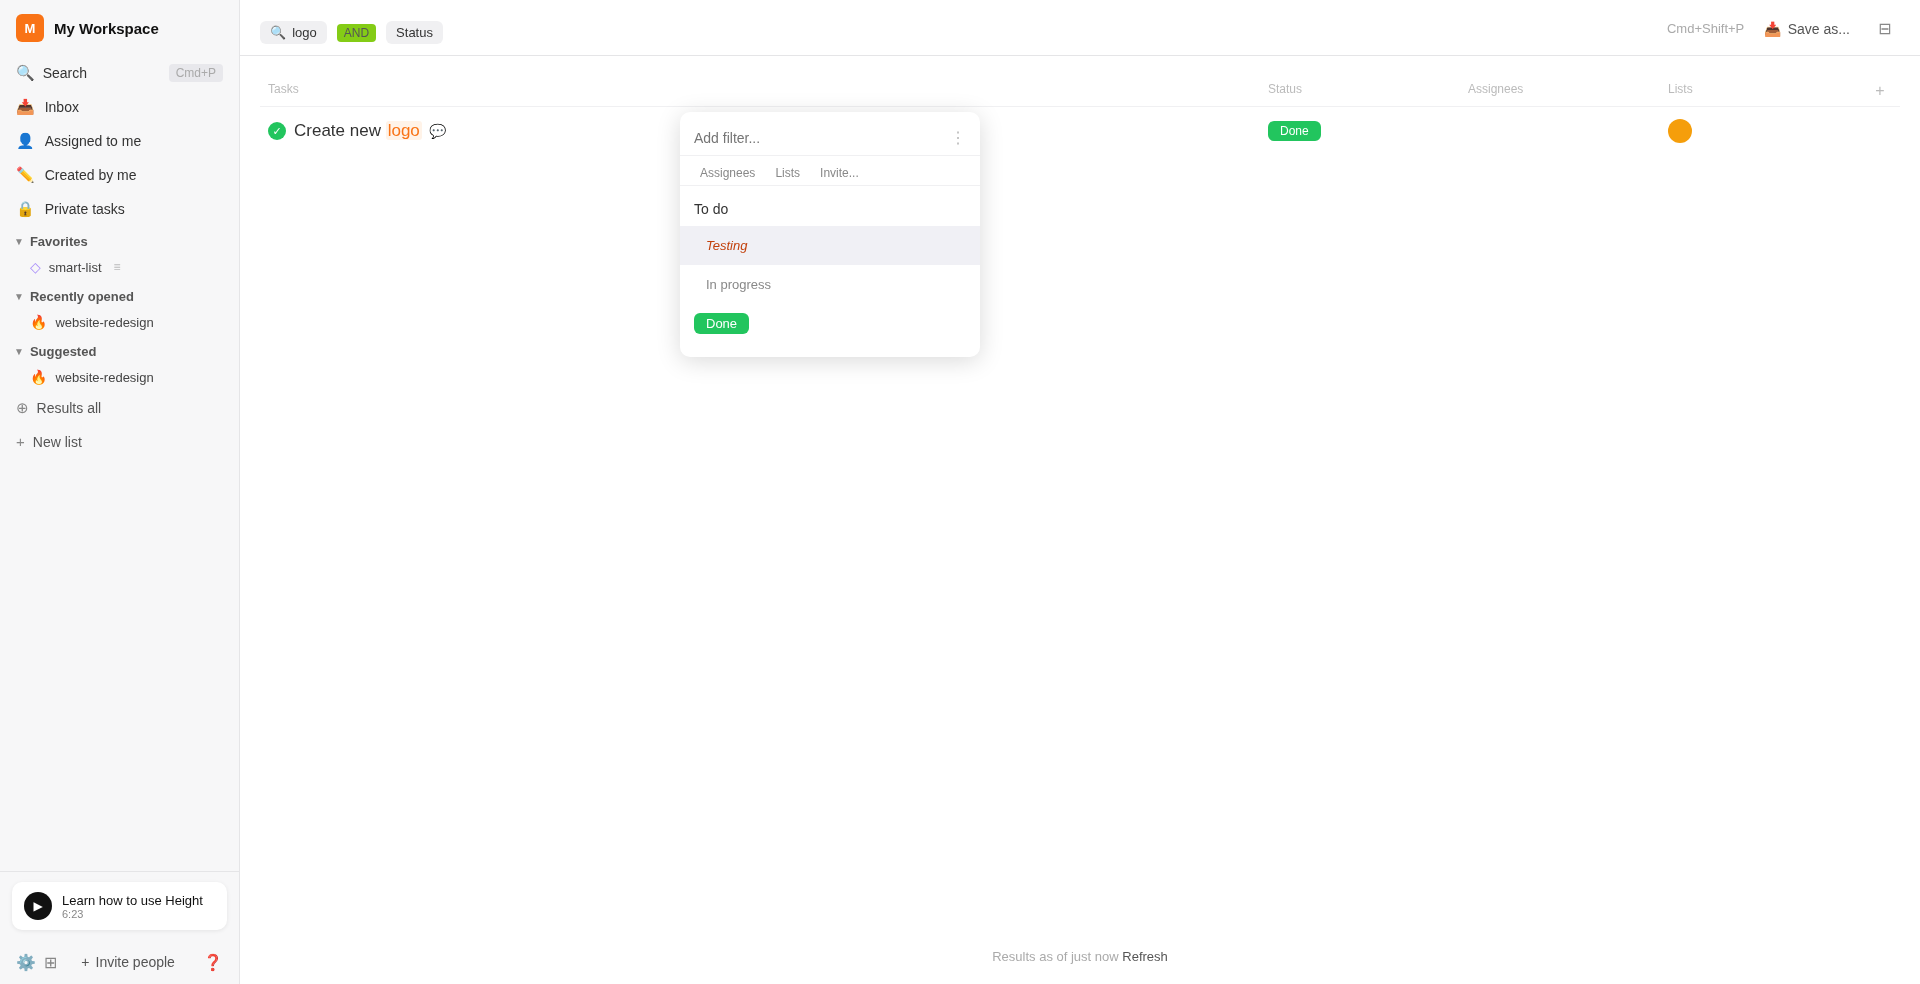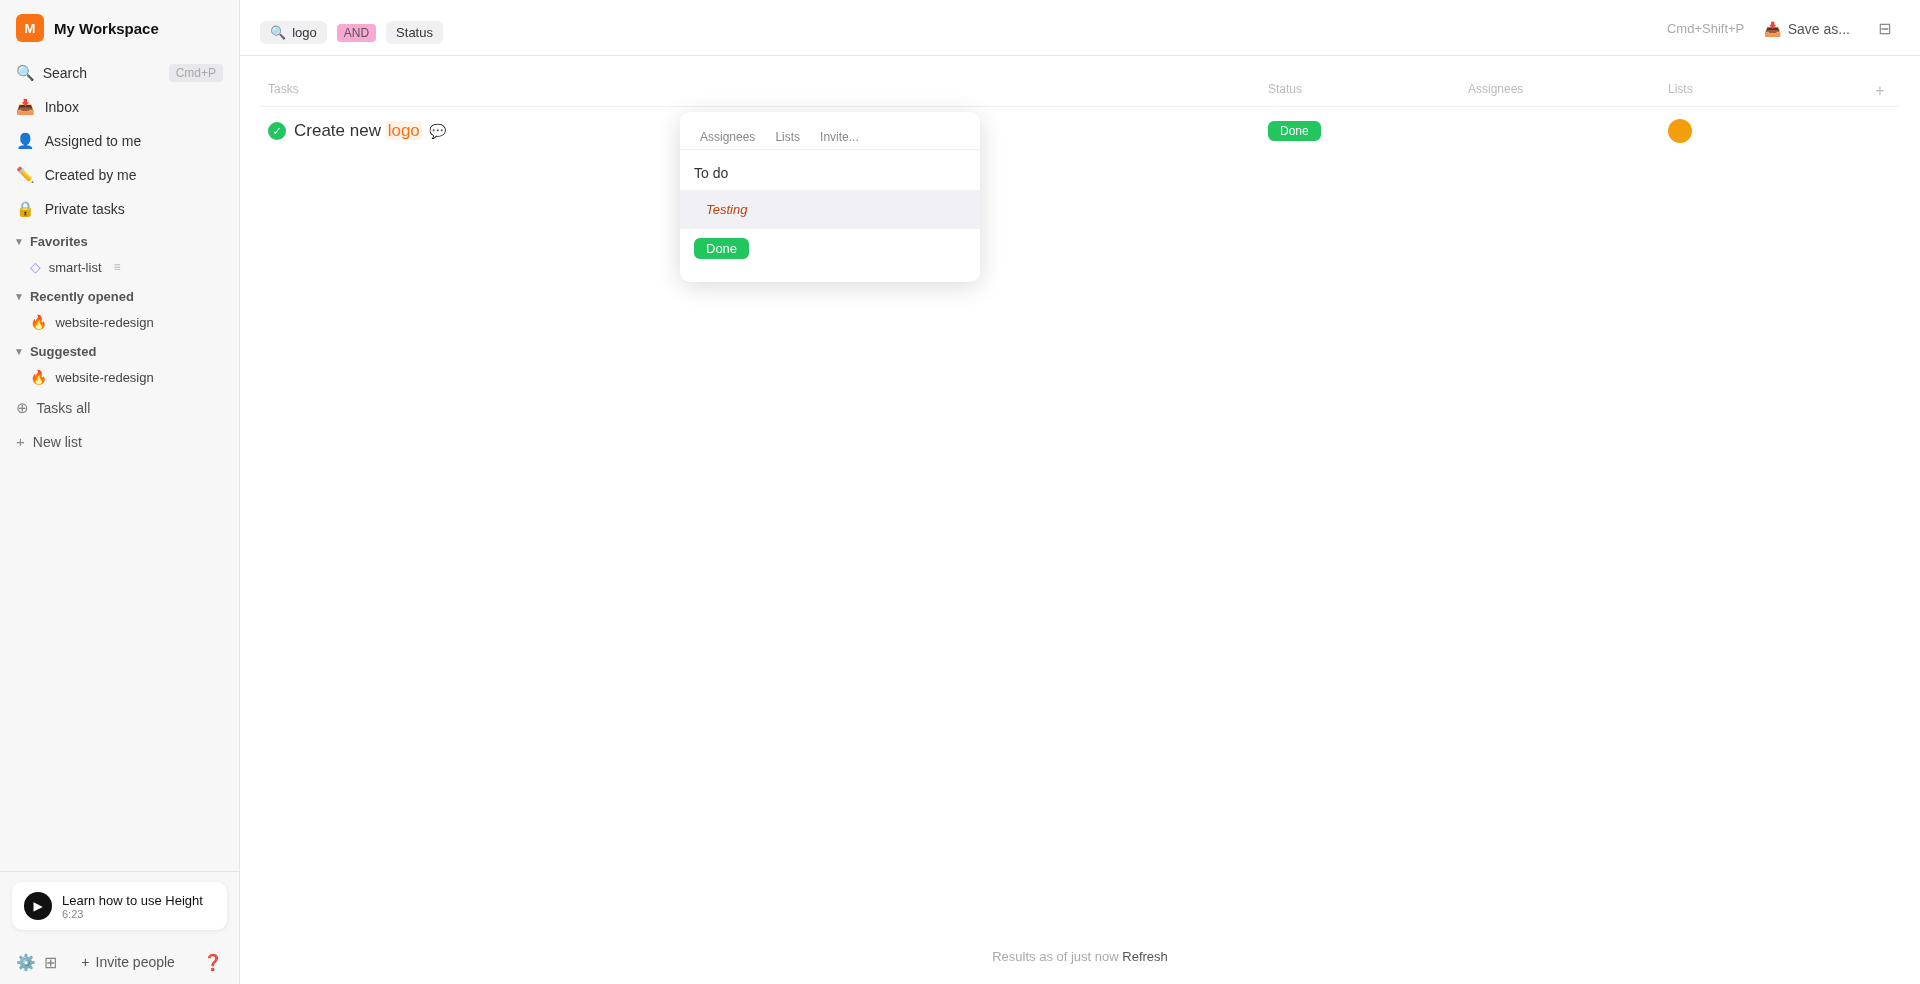--- a/index.html
+++ b/index.html
@@ -318,21 +318,21 @@
     <span class="chevron">▼</span>
     <span>Suggested</span>
   </div>
   <div class="sidebar-sub-item">
     <span style="color:#f97316;font-size:14px;">🔥</span>
     <span>website-redesign</span>
   </div>
 
   <div class="sidebar-add-item">
     <span style="color:#888;font-size:15px;">⊕</span>
-    <span>Tasks all</span>
+    <span>Results all</span>
   </div>
   <div class="sidebar-add-item">
     <span style="color:#888;font-size:15px;">+</span>
     <span>New list</span>
   </div>
 
   <div class="sidebar-bottom">
     <div class="learn-card">
       <div class="learn-play-btn">▶</div>
       <div>
@@ -356,21 +356,21 @@
 
   <div class="topbar">
     <div class="filter-bar">
 
       <div class="filter-chip">
         <span style="color:#888;font-size:13px;">🔍</span>
         <span>logo</span>
       </div>
 
       <div class="filter-chip" style="background:transparent;padding:0 2px;">
-        <span style="background:#f9a8d4;border-radius:4px;padding:2px 7px;font-size:12px;color:#555;">AND</span>
+        <span style="background:#84cc16;border-radius:4px;padding:2px 7px;font-size:12px;color:#555;">AND</span>
       </div>
 
       <div class="filter-chip">
         <span>Status</span>
       </div>
     </div>
     <div class="topbar-right">
       <span class="cmd-shortcut">Cmd+Shift+P</span>
       <div class="save-as-btn">
         <span>📥</span>
@@ -412,37 +412,44 @@
     </div>
 
     <div class="results-footer">
       <span>Results as of just now</span>
       <span> </span>
       <a class="refresh-link">Refresh</a>
     </div>
 
     <div class="filter-dropdown">
 
+      <div class="dropdown-search">
+        <input type="text" style="font-size: 14px; color: rgb(51, 51, 51);" placeholder="Add filter...">
+        <span class="dropdown-more-icon">⋮</span>
+      </div>
 
       <div class="filter-tabs">
         <div class="filter-tab">Assignees</div>
         <div class="filter-tab">Lists</div>
         <div class="filter-tab">Invite...</div>
       </div>
 
       <div class="dropdown-items">
 
         <div class="dropdown-item">
           <span>To do</span>
         </div>
 
         <div class="dropdown-item hovered">
           <span class="status-pill testing">Testing</span>
         </div>
 
+        <div class="dropdown-item">
+          <span class="status-pill in-progress">In progress</span>
+        </div>
 
 
         <div class="dropdown-item">
           <span class="status-pill done">Done</span>
         </div>
       </div>
     </div>
   </div>
 </div>
 

